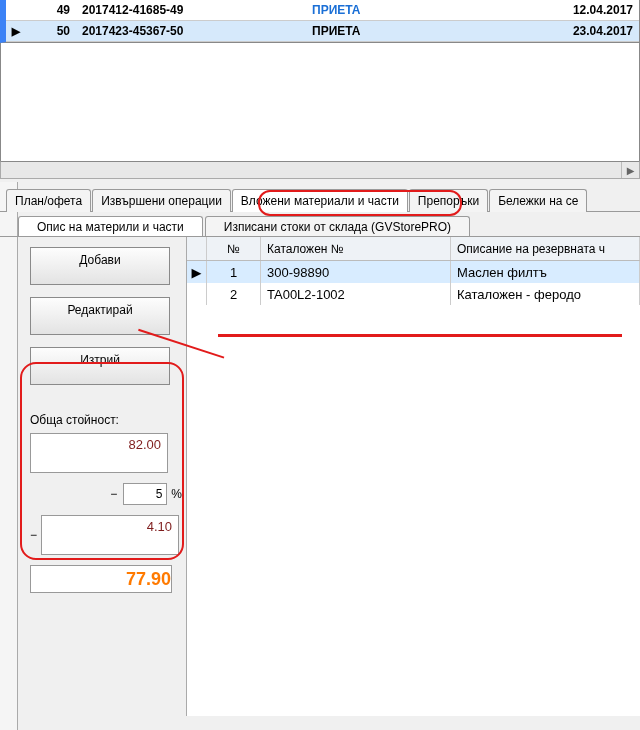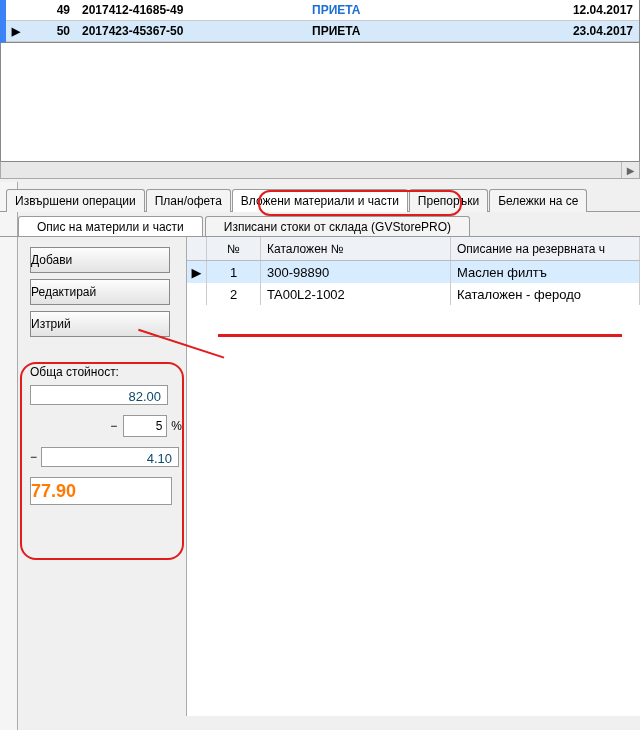--- a/index.html
+++ b/index.html
@@ -125,46 +125,47 @@
     height: 480px;
   }
   .left-col {
     width: 186px;
     padding: 10px 6px 6px 30px;
     position: relative;
   }
   .btn {
     display: block;
     width: 140px;
-    height: 26px;
-    margin-bottom: 6px;
+    height: 38px;
+    margin-bottom: 12px;
     border: 1px solid #8a8a8a;
     background: linear-gradient(#fdfdfd,#e3e3e3);
+    text-align: center;
     line-height: 24px;
     font-size: 12px;
     cursor: pointer;
   }
   .totals {
     margin-top: 28px;
     width: 160px;
     position: relative;
   }
   .totals-label {
     font-size: 12px;
     margin-bottom: 6px;
   }
   .num-field {
     width: 138px;
-    height: 20px;
+    height: 40px;
     border: 1px solid #999;
     background: #fff;
     text-align: right;
     padding-right: 6px;
     line-height: 22px;
-    color: #0c4a6e;
+    color: #7f1d1d;
     font-size: 13px;
     margin-bottom: 10px;
   }
   .pct-row {
     display: flex;
     align-items: center;
     justify-content: flex-end;
     width: 152px;
     margin-bottom: 10px;
   }
@@ -184,21 +185,21 @@
     align-items: center;
     width: 152px;
     margin-bottom: 10px;
   }
   .disc-row .dash2 { margin-right: 4px; }
   .total-field {
     width: 142px;
     height: 28px;
     border: 1px solid #999;
     background: #fff;
-    text-align: left;
+    text-align: right;
     padding-right: 0;
     line-height: 26px;
     color: #ff7a00;
     font-size: 18px;
     font-weight: bold;
   }
   .ring-totals {
     top: 362px; left: 20px; width: 164px; height: 198px;
     border-radius: 16px;
     z-index: 50;
@@ -284,22 +285,22 @@
   <div class="spacer"></div>
   <div class="arrow">▶</div>
 </div>
 
 <div class="left-rail"></div>
 
 <div class="main">
 
   <div class="tabs">
     <div class="tabstrip-border"></div>
+    <div class="tab">План/офета</div>
     <div class="tab">Извършени операции</div>
-    <div class="tab">План/офета</div>
     <div class="tab active">Вложени материали и части</div>
     <div class="tab">Препоръки</div>
     <div class="tab">Бележки на се</div>
   </div>
 
   <div class="subtabs">
     <div class="tabstrip-border"></div>
     <div class="subtab active">Опис на материли и части</div>
     <div class="subtab">Изписани стоки от склада (GVStorePRO)</div>
   </div>

